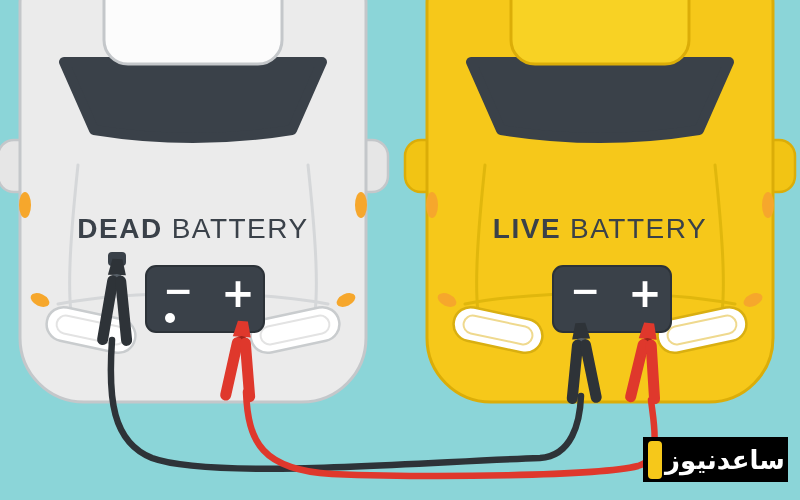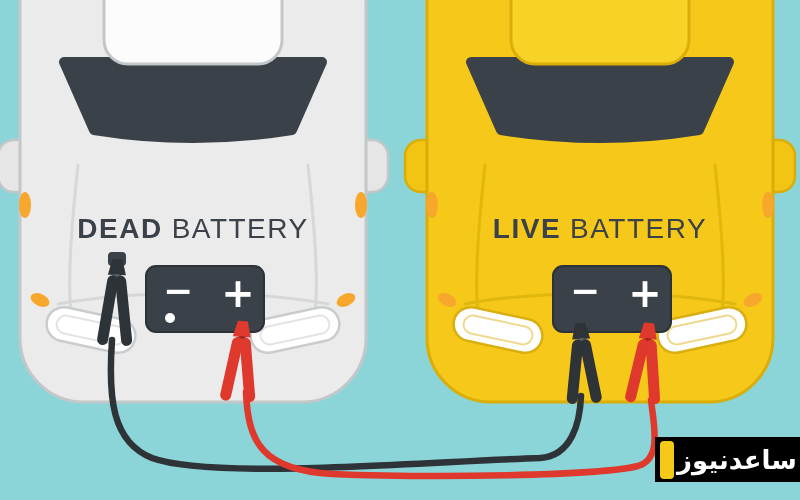--- a/index.html
+++ b/index.html
@@ -39,21 +39,21 @@
   .clamp-black .handle{stroke:#2E3338;}
   .clamp-black .pivot{fill:#565E66;}
   .clamp-red .metal{fill:#DF382C;}
   .clamp-red .handle{stroke:#DF382C;}
   .clamp-red .pivot{fill:#9E241C;}
   .handle{fill:none;stroke-width:11;stroke-linecap:round;}
 
   .cable{fill:none;stroke-width:6.5;stroke-linecap:round;}
 
   
-  .watermark{position:absolute;right:0;top:437px;width:145px;height:45px;background:#000000;
+  .watermark{position:absolute;right:12px;top:437px;width:145px;height:45px;background:#000000;
              display:flex;align-items:center;}
   .wm-accent{width:14px;height:38px;margin-left:5px;border-radius:4px;background:#F6C81A;}
   .wm-text{flex:1;text-align:center;direction:rtl;color:#FFFFFF;font-weight:bold;font-size:26px;
            font-family:"DejaVu Sans",sans-serif;}
 </style>
 </head>
 <body>
 
 <div class="stage">
   <svg width="800" height="500" viewBox="0 0 800 500">

